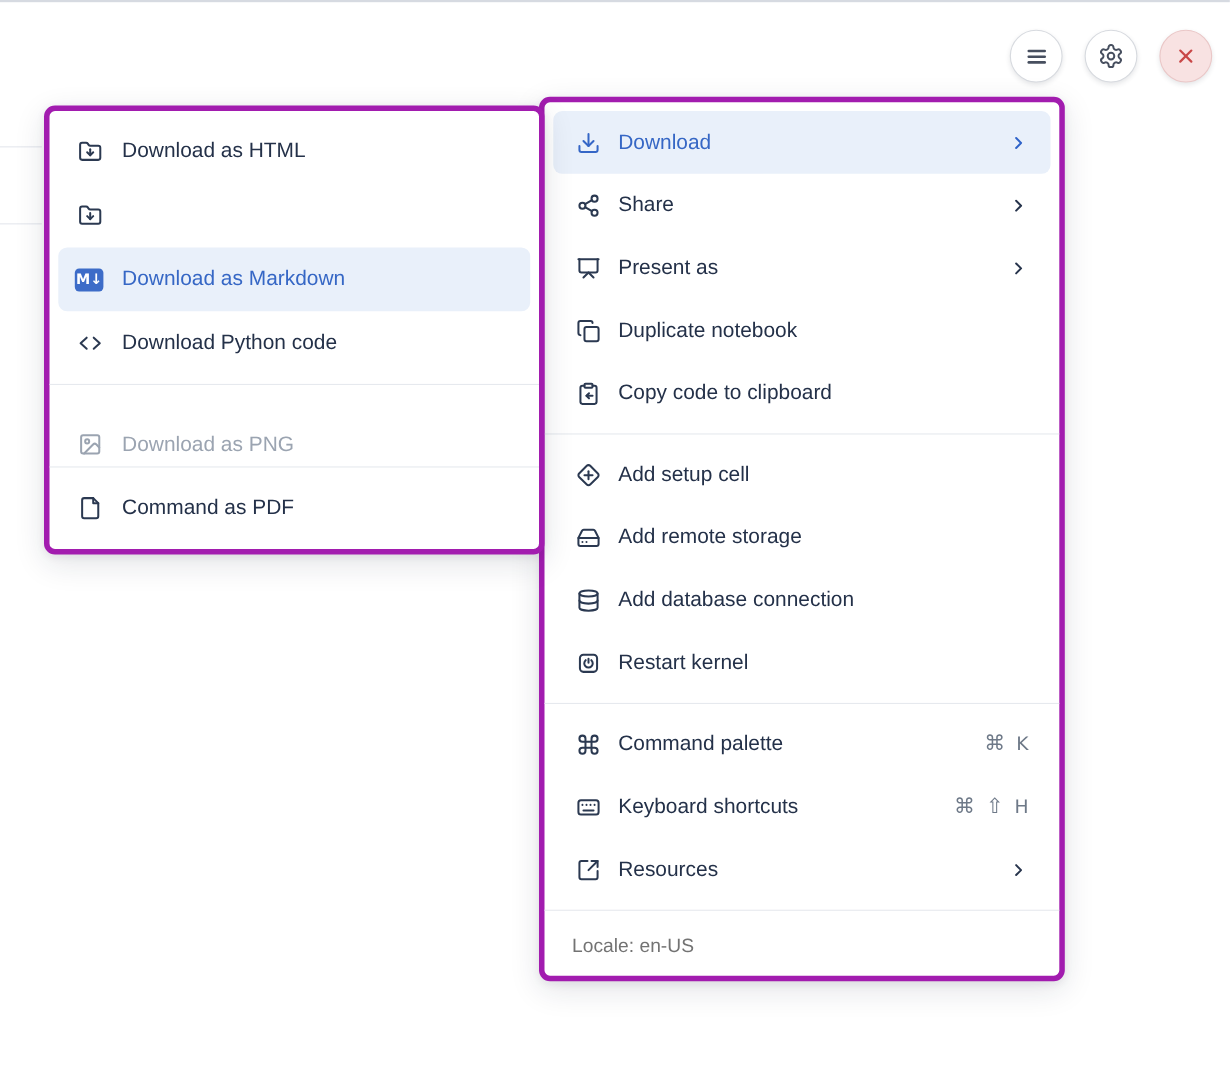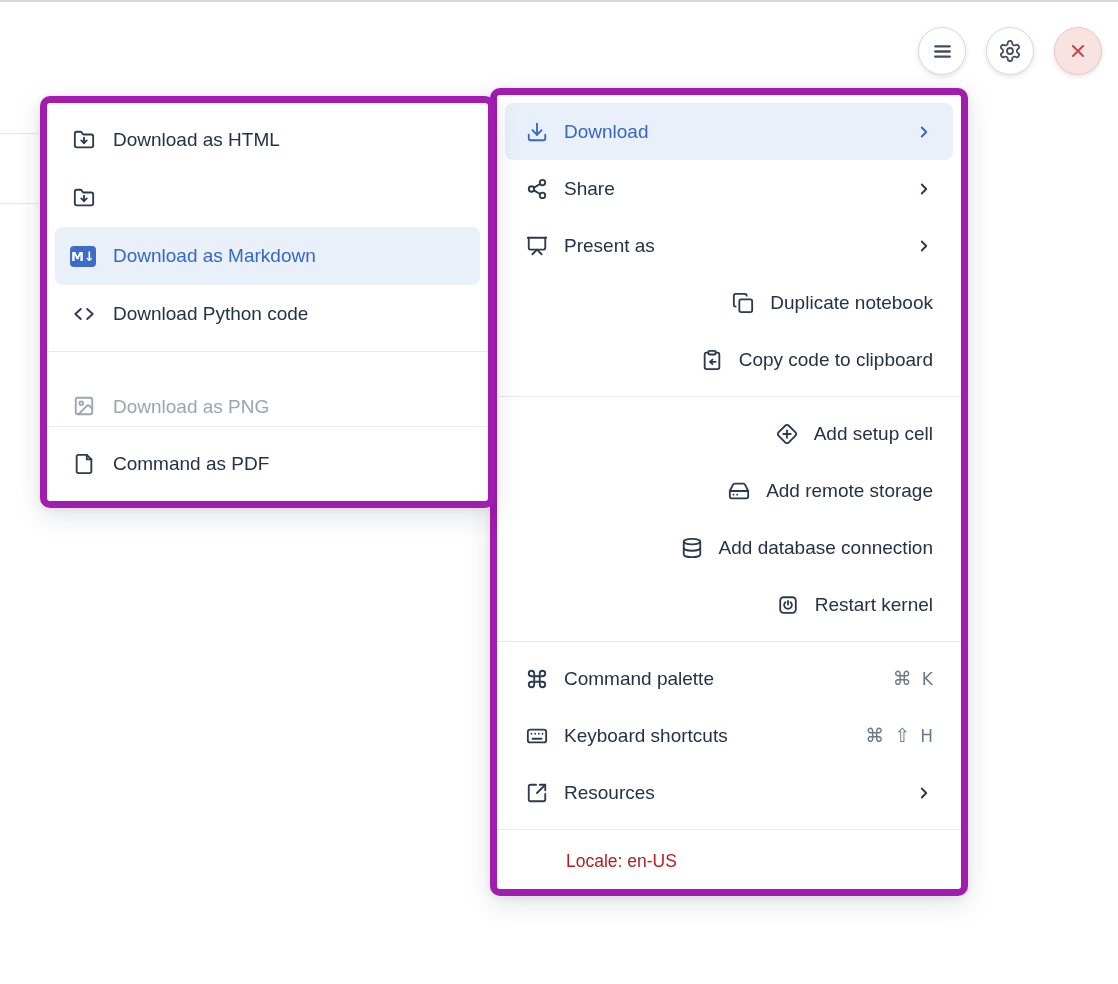--- a/index.html
+++ b/index.html
@@ -28,33 +28,33 @@
     box-shadow: 0 2px 5px rgba(30,40,60,.12);
     display: flex; align-items: center; justify-content: center;
     padding: 0; cursor: pointer; color: #474f5f;
   }
   .tb.danger { background: #f8e2e2; border-color: #eac7c7; color: #c94848; }
   .ticon { display: flex; align-items: center; justify-content: center; }
   
   .menu {
     position: absolute;
     background: #ffffff;
-    border: 7px solid #a21caf;
+    border: 5px solid #a21caf;
     border-radius: 10px;
     box-shadow: 0 8px 28px rgba(25,35,55,.12), 0 2px 8px rgba(25,35,55,.07);
     padding: 8px 0;
   }
   #main-menu { left: 490px; top: 88px; width: 478px; z-index: 5; }
   #download-submenu { left: 40px; top: 96px; width: 455px; z-index: 10; }
   .menu-item {
     display: flex; align-items: center;
     font-size: 19px; color: #243149;
     cursor: pointer; white-space: nowrap;
   }
-  #main-menu .menu-item { height: 57px; padding: 0 28px; justify-content: flex-end; }
+  #main-menu .menu-item { height: 57px; padding: 0 28px; }
   #download-submenu .menu-item { height: 58px; padding: 0 25px; }
   .mi-icon {
     width: 24px; height: 24px; flex: none;
     display: flex; align-items: center; justify-content: center;
     color: #2b3951;
   }
   #main-menu .mi-icon { margin-right: 15px; }
   #download-submenu .mi-icon { margin-right: 17px; }
   .menu-item.highlighted {
     background: #e9f0fa; border-radius: 8px; margin: 0 8px;
@@ -67,21 +67,21 @@
   .menu-item.disabled { color: #9ba4b1; cursor: default; align-items: flex-end; }
   .menu-item.disabled .mi-icon { color: #9ba4b1; }
   .chevron { margin-left: auto; display: flex; color: #28354d; }
   .shortcut {
     margin-left: auto; display: flex; align-items: center; gap: 10px;
     color: #6e7988; font-size: 17px;
     font-family: "DejaVu Sans", sans-serif;
   }
   .shortcut .sym { font-size: 19px; line-height: 1; }
   .divider { height: 1px; background: #e6e9ee; margin: 8px 0; }
-  .menu-footer { padding: 7px 25px 3px; color: #b91c1c; font-size: 17.5px; margin-left: 44px; }
+  .menu-footer { padding: 7px 25px 3px; color: #737373; font-size: 17.5px; }
   .menu-footer div { line-height: 33px; }
   .md-badge {
     width: 27px; height: 21px; margin-left: -2px;
     background: #3d6cc8; border-radius: 4px;
     color: #ffffff; font-size: 13px; font-weight: bold;
     display: flex; align-items: center; justify-content: center;
     font-family: "DejaVu Sans", sans-serif;
   }
 </style>
 </head>

